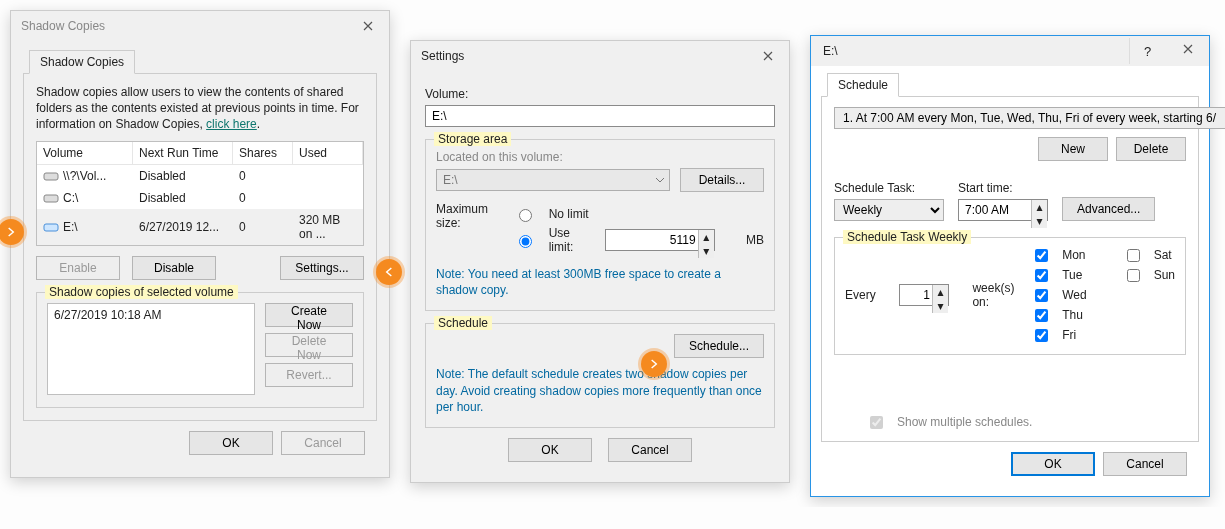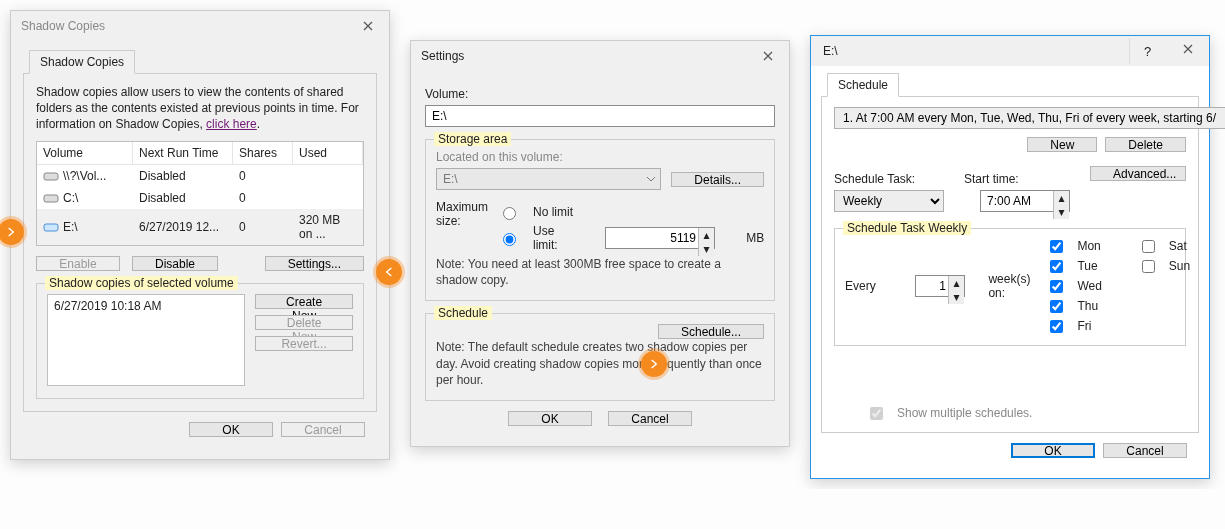--- a/index.html
+++ b/index.html
@@ -35,33 +35,33 @@
   .body { padding: 8px 12px 12px 12px; background:#f0f0f0; }
   .tabstrip { display:flex; border-bottom:1px solid #ccc; padding-left:6px; }
   .tab {
     background:#f9f9f9; border:1px solid #ccc; border-bottom:none;
     padding:4px 10px; font-size:12px; position:relative; top:1px;
     background:#f0f0f0;
   }
   .tab.active { background:#f0f0f0; border-bottom:1px solid #f0f0f0; }
   .innerpanel { border:1px solid #ccc; border-top:none; padding:10px 12px 12px 12px; }
   .intro { margin-bottom:8px; line-height:1.35; }
-  a.link { color:#701a75; text-decoration:underline; cursor:pointer; }
+  a.link { color:#0f766e; text-decoration:underline; cursor:pointer; }
   .label { margin:6px 0 4px 0; }
   .volumetable { border:1px solid #bfbfbf; background:#fff; }
   .vth { display:flex; background:#fff; border-bottom:1px solid #e6e6e6; }
   .vth > div, .vtr > div { padding:4px 6px; font-size:12px; }
   .col-vol{width:96px;} .col-nrt{width:100px;} .col-sh{width:60px;} .col-used{flex:1;}
   .vth > div { border-right:1px solid #e6e6e6; }
   .vtr { display:flex; align-items:center; background:#fff; }
   .vtr.selected { background:#f0f0f0; }
   .drive-icon { width:16px; height:12px; margin-right:4px; display:inline-block; vertical-align:middle; }
   .btnrow { display:flex; gap:12px; margin-top:10px; }
   .btn {
-    min-width:84px; height:15px; padding:0 22px;
+    min-width:84px; height:24px; padding:0 14px;
     background:#e6e6e6; border:1px solid #b5b5b5;
     font-size:12px; font-family:inherit; cursor:pointer;
   }
   .btn:disabled { color:#9a9a9a; background:#eee; }
   .btn.primary { border:1px solid #0078d7; box-shadow:inset 0 0 0 1px #0078d7; }
   .group {
     border:1px solid #ccc; margin-top:12px; padding:10px 10px 12px 10px; position:relative;
   }
   .group-title {
     position:absolute; top:-8px; left:8px; background:#fef9c3; padding:0 4px; font-size:12px;
@@ -70,25 +70,25 @@
   .sidecol { display:flex; flex-direction:column; gap:6px; }
   .rowflex { display:flex; gap:10px; align-items:flex-start; }
   .dlg-footer { display:flex; justify-content:flex-end; gap:8px; padding:10px 12px; }
   .textfield { width:100%; height:22px; background:#fff; border:1px solid #8a8a8a; padding:2px 6px; font-family:inherit; font-size:12px; }
   .selectlike {
     display:flex; align-items:center; justify-content:space-between;
     background:#e8e8e8; border:1px solid #aeaeae; height:22px; padding:0 4px 0 6px; color:#777;
   }
   .chev { width:10px;height:10px; }
   .radio-row { display:flex; align-items:center; gap:14px; margin:4px 0; }
-  input.spin { width:110px; height:22px; text-align:right; padding-right:18px; border:1px solid #8a8a8a; font-family:inherit; font-size:12px;margin-left:16px; }
+  input.spin { width:110px; height:22px; text-align:right; padding-right:18px; border:1px solid #8a8a8a; font-family:inherit; font-size:12px; }
   .spinwrap{ position:relative; display:inline-block; }
   .spinbtns{ position:absolute; right:1px; top:1px; bottom:1px; width:16px; display:flex; flex-direction:column; }
   .spinbtns div{ flex:1; border-left:1px solid #bbb; background:#eee; display:flex;align-items:center;justify-content:center; }
-  .note { color:#404040; line-height:1.35; }
+  .note { color:#0369a1; margin-top:8px; line-height:1.35; }
   .marker {
     position:absolute; width:26px; height:26px; border-radius:50%;
     background:#f58a1f; box-shadow:0 0 0 3px rgba(245,138,31,0.35);
     display:flex; align-items:center; justify-content:center; z-index:50;
   }
   .marker svg { width:14px; height:14px; stroke:#fff; stroke-width:2.4; fill:none; }
   .d3 .titlebar{ padding-right:0; }
   .help-btn{ width:36px; height:26px; border-left:1px solid #ddd; display:flex;align-items:center;justify-content:center; font-size:13px;}
   .select { height:22px; border:1px solid #aeaeae; background:#eee; font-family:inherit; font-size:12px; padding:0 4px; }
   .weekgrid { display:grid; grid-template-columns:auto auto; column-gap:40px; row-gap:6px; margin-left:10px; }
@@ -286,21 +286,21 @@
       <div class="rowflex" style="align-items:flex-start;">
         <select class="select" style="flex:1;">
           <option>1. At 7:00 AM every Mon, Tue, Wed, Thu, Fri of every week, starting 6/</option>
         </select>
       </div>
       <div class="rowflex" style="justify-content:flex-end; margin-top:8px; gap:8px;">
         <button class="btn" style="min-width:70px;">New</button>
         <button class="btn" style="min-width:70px;">Delete</button>
       </div>
 
-      <div class="rowflex" style="margin-top:14px; gap:20px; ">
+      <div class="rowflex" style="margin-top:14px; gap:14px; align-items:flex-end;">
         <div>
           <div class="label">Schedule Task:</div>
           <select class="select" style="width:110px;">
             <option>Weekly</option>
           </select>
         </div>
         <div>
           <div class="label">Start time:</div>
           <span class="spinwrap">
             <input class="spin" style="width: 90px; text-align: left; padding-left: 6px;" value="7:00 AM">

